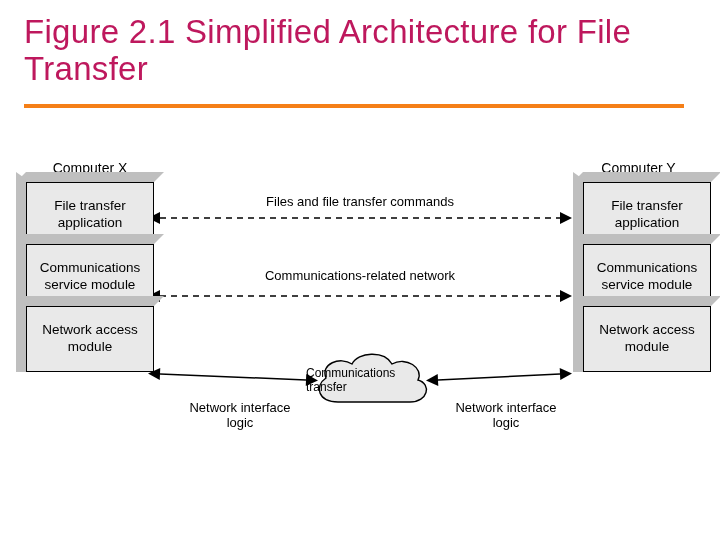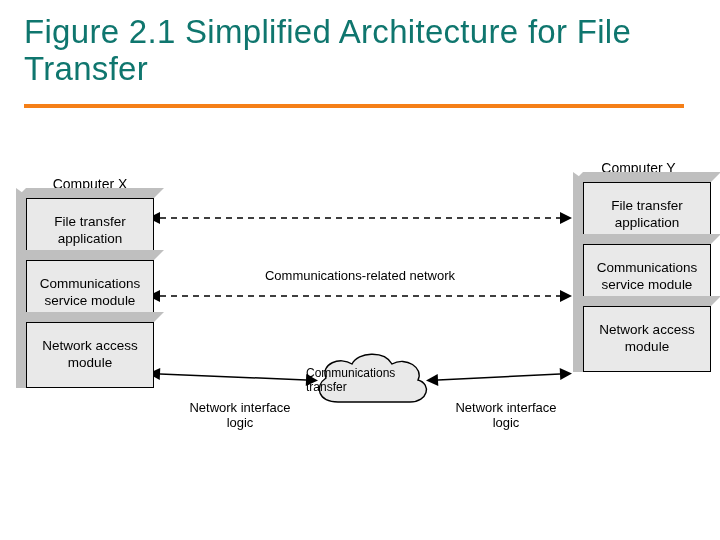--- a/index.html
+++ b/index.html
@@ -11,41 +11,41 @@
     overflow: hidden;
   }
   .title-block {
     padding: 14px 24px 8px 24px;
   }
   .title {
     font-family: Impact, "Arial Black", sans-serif;
     font-weight: 400;
     font-size: 33px;
     line-height: 1.12;
-    color: #0f766e;
+    color: #be185d;
     letter-spacing: 0.3px;
   }
   .title-underline {
     width: 660px;
     height: 4px;
     background: #f57f17;
     margin: 8px 0 0 24px;
   }
   .diagram {
     position: relative;
     width: 720px;
     height: 380px;
     margin-top: 30px;
   }
   
   .stack {
     position: absolute;
     width: 128px;
   }
-  .stack-x { left: 26px; top: 38px; text-decoration: underline; }
+  .stack-x { left: 26px; top: 22px; text-decoration: underline; }
   .stack-y { left: 566px; top: 22px; padding-left: 17px; }
   .computer-label {
     text-align: center;
     font-size: 14px;
     margin-bottom: 6px;
   }
   .layer-wrap {
     position: relative;
     width: 128px;
     height: 50px;
@@ -195,20 +195,21 @@
         <div class="layer-shadow"></div>
       <div class="layer">Communications service module</div>
     </div>
     <div class="layer-wrap">
       <div class="layer-top"></div>
         <div class="layer-shadow"></div>
       <div class="layer">Network access module</div>
     </div>
   </div>
 
+  <div class="conn-label cl1">Files and file transfer commands</div>
   <div class="conn-label cl2">Communications-related network</div>
   <div class="conn-label cl3a">Network interface logic</div>
   <div class="conn-label cl3b">Network interface logic</div>
 
   <div class="cloud">
     <svg viewBox="0 0 132 72">
       <path d="M32,56 C12,56 8,40 20,32 C14,18 34,10 46,18 C52,6 78,4 86,18 C100,10 118,22 112,34 C126,38 122,56 104,56 Z" fill="#e9e9e9" stroke="#000" stroke-width="1.4"></path>
     </svg>
     <div class="cloud-label">
       <span>Communications</span><br>

